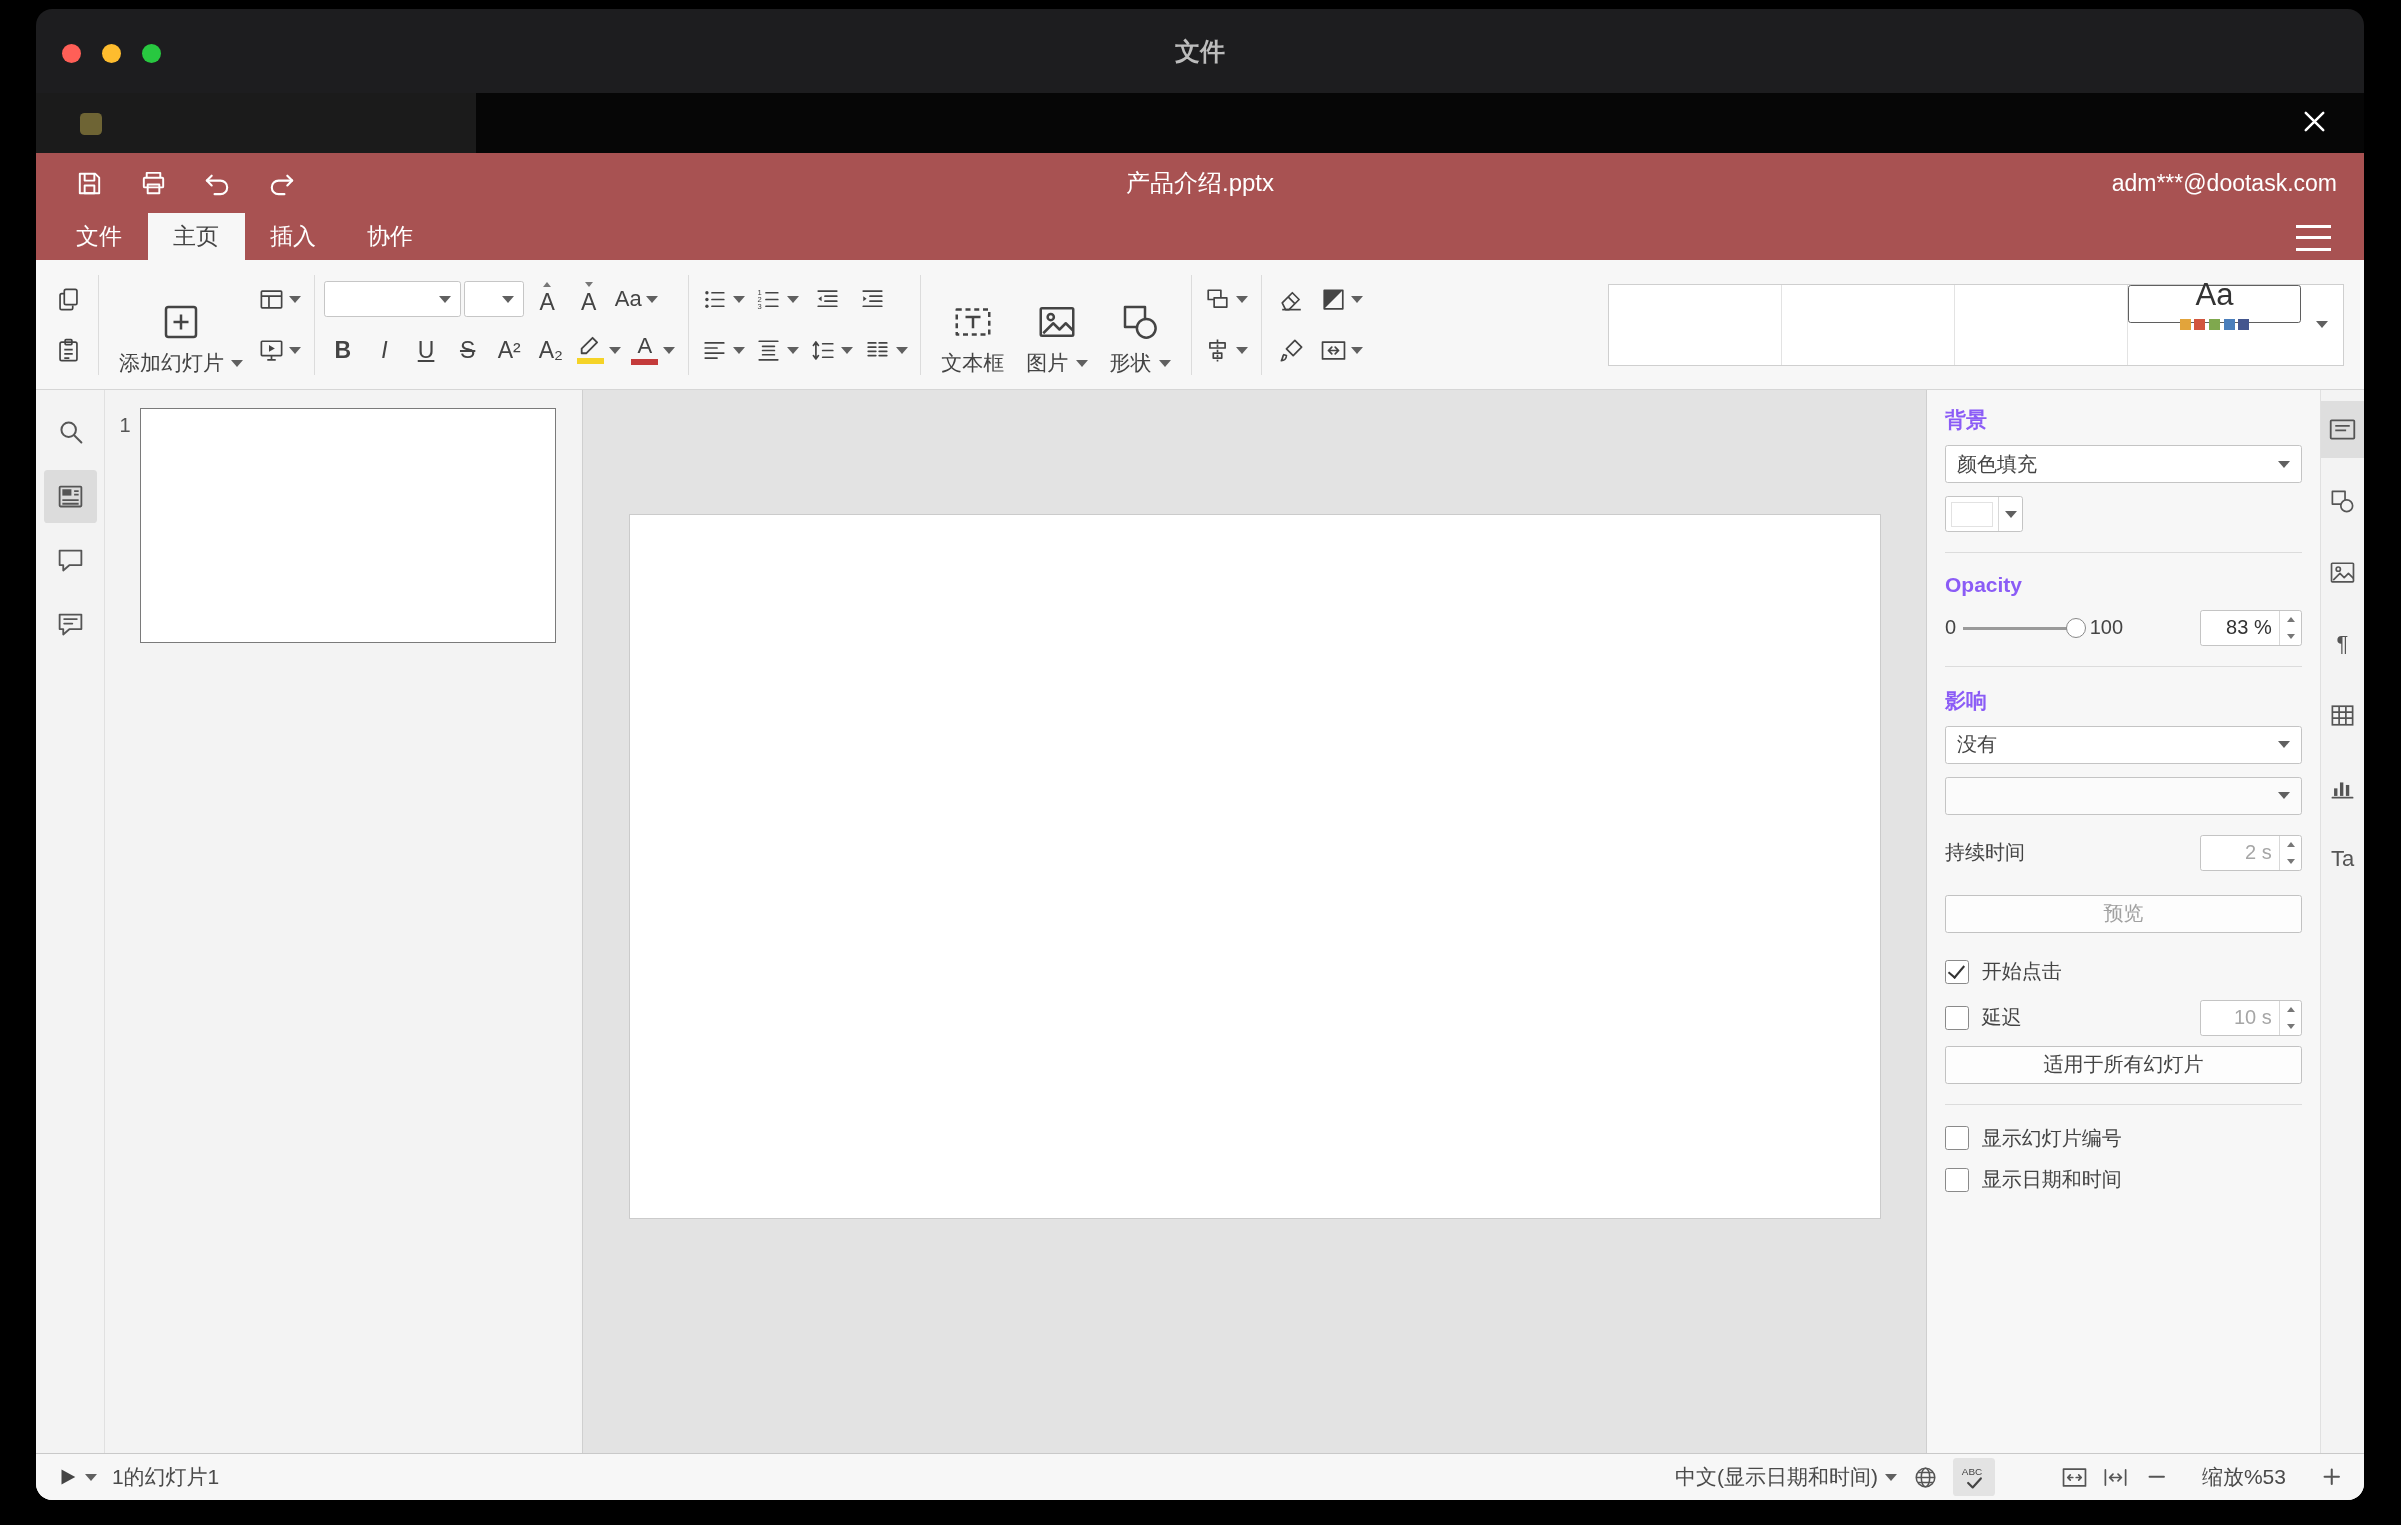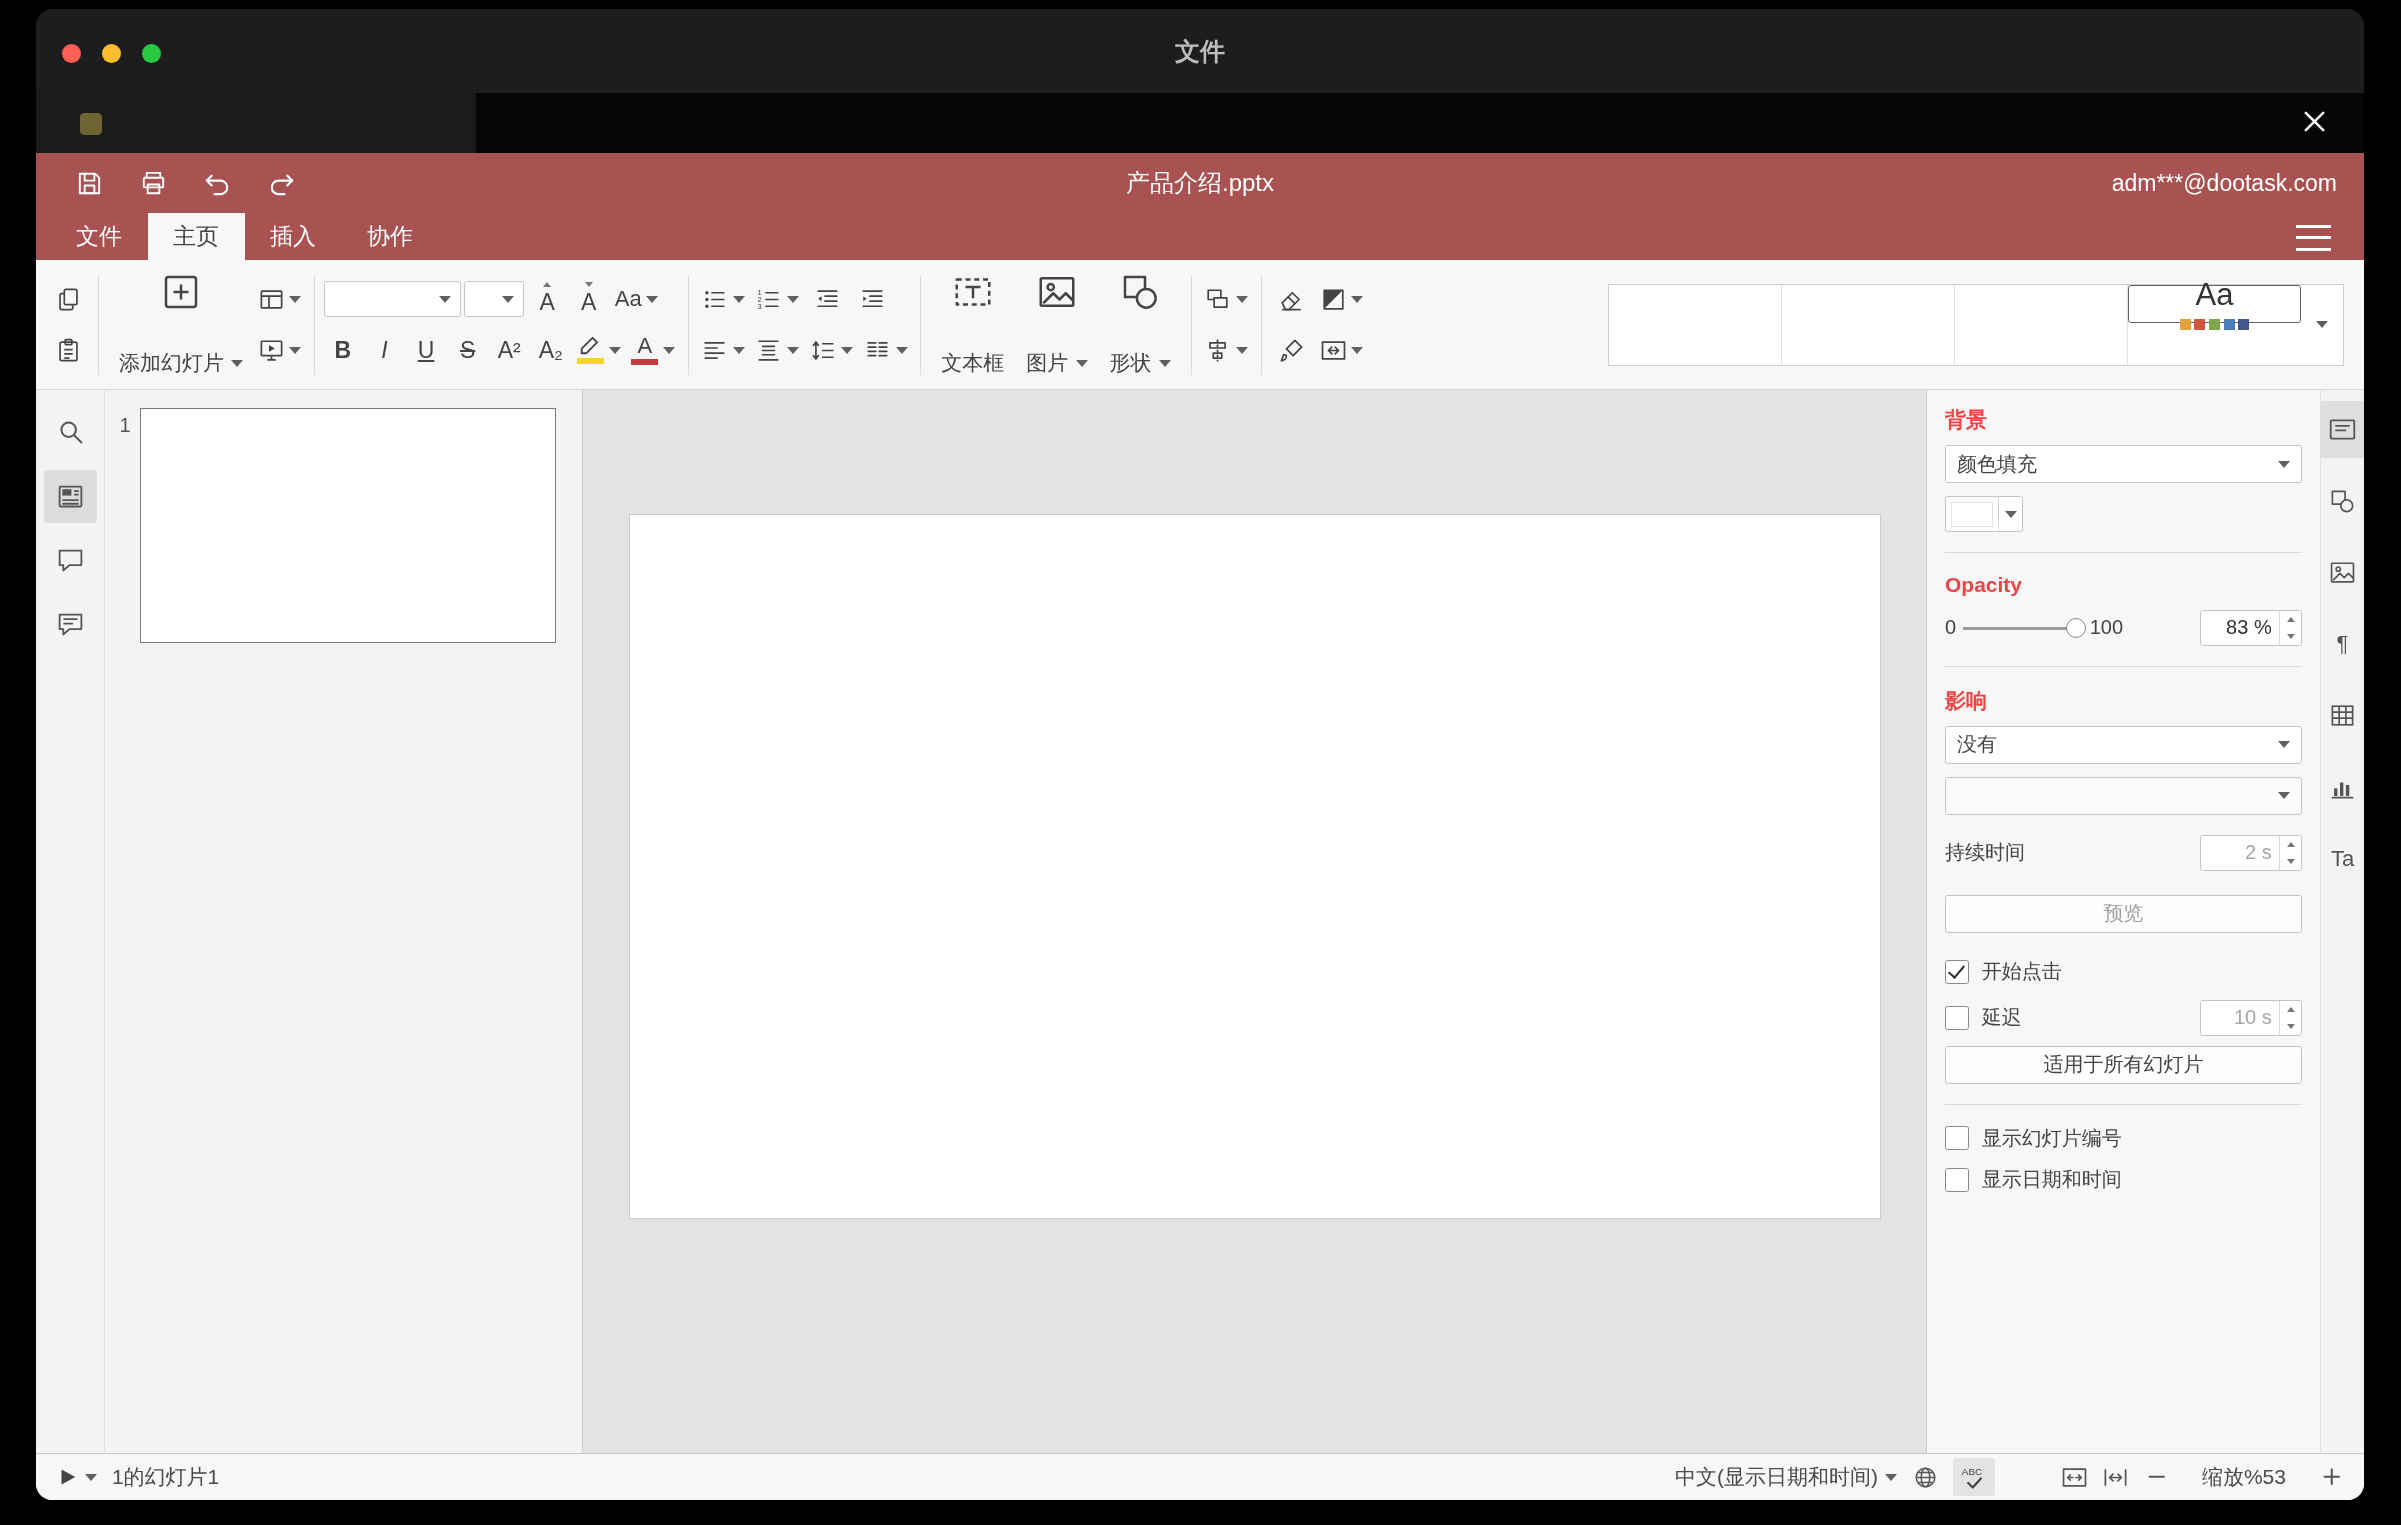--- a/index.html
+++ b/index.html
@@ -34,21 +34,21 @@
   .tab.active { background:#f7f7f7; color:#444;text-align:center; }
   .burger { position:absolute; right:33px; top:12px; width:35px; height:25.5px; display:flex; flex-direction:column; justify-content:space-between; background:none; border:none; cursor:pointer; }
   .burger i { display:block; height:2.7px; background:#fff; }
 
   
   .toolbar { height:130px; background:#f7f7f7; border-bottom:0.9px solid #d6d6d6; display:flex; align-items:center; padding:0 11px; flex:none; }
   .tsep { width:0.9px; height:100px; background:#dcdcdc; margin:0 9px; flex:none; }
   .tcol { display:flex; flex-direction:column; justify-content:center; gap:9px; }
   .trow { display:flex; align-items:center; gap:3.6px; }
   .ib { height:42px; min-width:42px; display:flex; align-items:center; justify-content:center; gap:4.6px; background:none; border:none; border-radius:3.6px; padding:0 3.6px; color:#444; cursor:pointer; }
-  .bigbtn { display:flex; flex-direction:column; align-items:center; justify-content:space-between; gap:7.3px; background:none; border:none; padding:3.6px 11px; color:#444; font-size:21px; height:113px; cursor:pointer; }
+  .bigbtn { display:flex; flex-direction:column; align-items:center; justify-content:flex-end; gap:7.3px; background:none; border:none; padding:3.6px 11px; color:#444; font-size:21px; height:113px; cursor:pointer; }
   .bigbtn .lbl { display:flex; align-items:center; gap:7.3px; }
   .car { width:0; height:0; border-left:6.4px solid transparent; border-right:6.4px solid transparent; border-top:7.3px solid #606060; }
   .combo { height:36px; background:#fff; border:0.9px solid #c6c6c6; border-radius:2.7px; display:flex; align-items:center; padding:0 9px; color:#444; font-size:20px; cursor:pointer; }
   .combo .car { margin-left:auto; }
   .fmt { width:38px; height:40px; display:flex; align-items:center; justify-content:center; font-size:23px; color:#444; background:none; border:none; cursor:pointer; }
   .fmt.b{font-weight:bold}.fmt.i{font-style:italic}.fmt.u{text-decoration:underline}.fmt.s{text-decoration:line-through}
   .stack { display:flex; flex-direction:column; align-items:center; gap:1.8px; }
   .cbar { width:27px; height:5.5px; }
   .glyph { font-size:22px; color:#444; }
 
@@ -73,21 +73,21 @@
   .center { flex:1; display:flex; flex-direction:column; min-width:0; }
   .canvas { flex:1; background:#e3e3e3; position:relative; overflow:hidden; }
   .slide { position:absolute; left:50%; transform:translateX(-50%); top:125px; width:1250px; height:703px; background:#fff; box-shadow:0 0 0 0.9px #c8c8c8; }
   .ph { position:absolute; left:153px; width:940px; border:1.8px dashed #b3b3b3; }
   .ph.title { top:114px; height:251px; display:flex; align-items:flex-end; justify-content:center; padding-bottom:22px; font-size:62px; color:#141414; }
   .ph.sub { top:367px; height:174px; display:flex; align-items:flex-start; justify-content:center; padding-top:12.8px; font-size:27px; color:#141414; }
   .notes { height:60px; border-top:0.9px solid #c6c6c6; background:#ededed; display:flex; align-items:center; padding-left:35px; font-size:25px; color:#2b2b2b; flex:none; }
 
   
   .props { width:394px; background:#f7f7f7; border-left:0.9px solid #cfcfcf; padding:16.4px 18px 0 18px; font-size:20px; color:#444; overflow:hidden; }
-  .plabel { font-weight:bold; font-size:21px; color:#ef4444; }
+  .plabel { font-weight:bold; font-size:21px; color:#8b5cf6; }
   .sel { height:38px; background:#fff; border:0.9px solid #c4c4c4; border-radius:2.7px; display:flex; align-items:center; padding:0 11px; font-size:20px; color:#444; cursor:pointer; }
   .sel .car { margin-left:auto; }
   .sel.disabled { background:#fbfbfb; }
   .prow { display:flex; align-items:center; }
   .hr { border-top:0.9px solid #dcdcdc; margin:20px 0; }
   .btn { height:38px; width:100%; border:0.9px solid #c2c2c2; border-radius:2.7px; background:#fdfdfd; display:flex; align-items:center; justify-content:center; font-size:20px; color:#444; cursor:pointer; }
   .btn.disabled { color:#a0a0a0; }
   .cb { width:24px; height:24px; border:1.8px solid #8a8a8a; border-radius:2.7px; background:#fff; position:relative; flex:none; cursor:pointer; }
   .cb.checked::after { content:""; position:absolute; left:6.4px; top:0.9px; width:7.3px; height:13.7px; border:solid #333; border-width:0 2.7px 2.7px 0; transform:rotate(40deg); }
   .spin { display:flex; width:102px; height:36px; background:#fff; border:0.9px solid #c4c4c4; border-radius:2.7px; align-items:stretch; }

